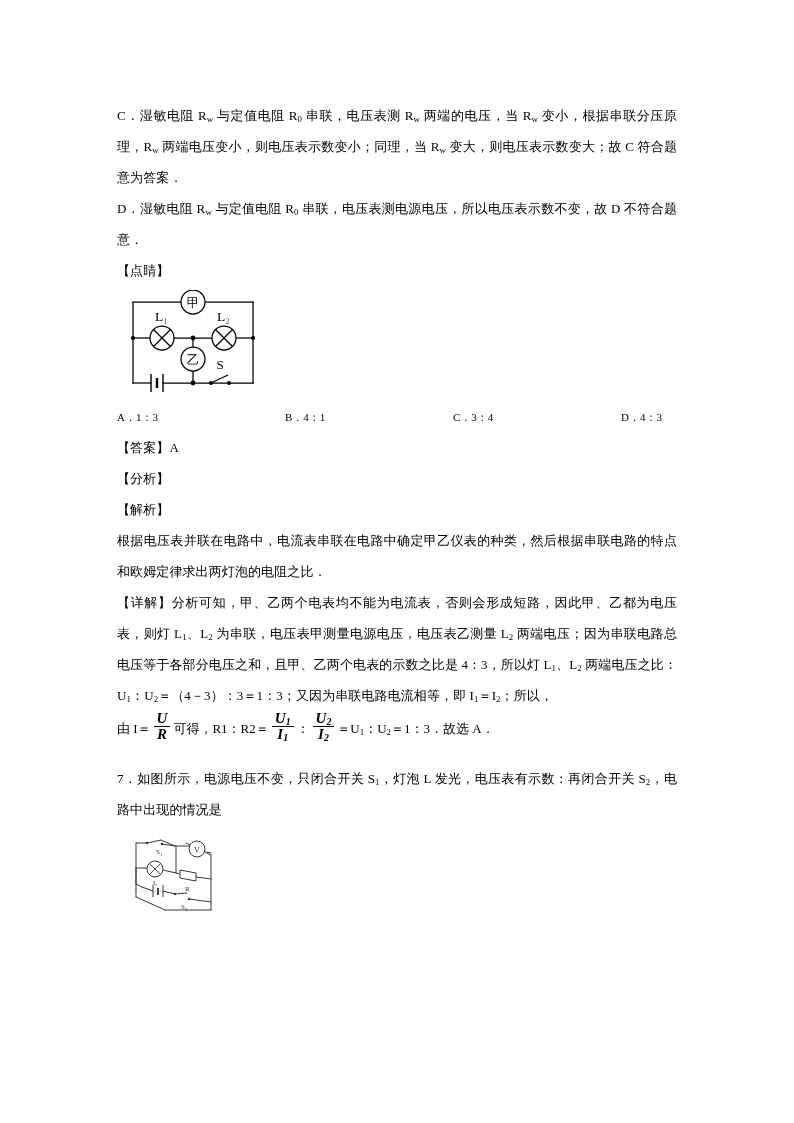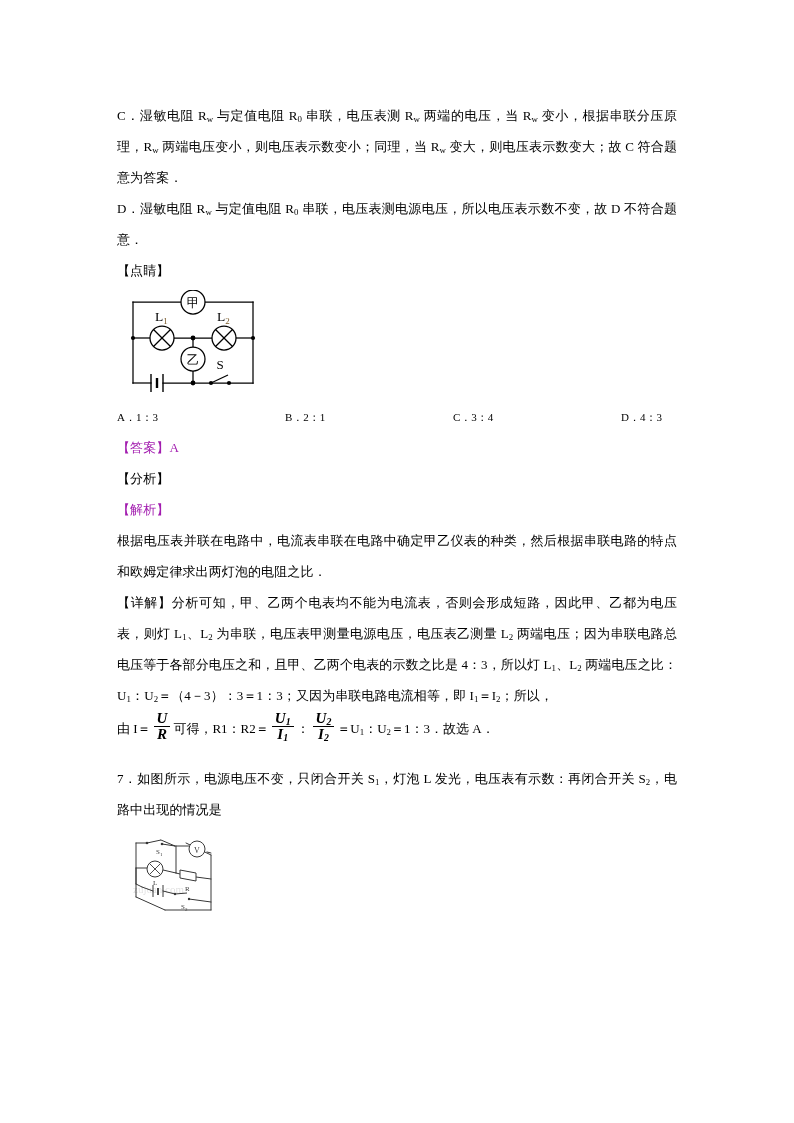--- a/index.html
+++ b/index.html
@@ -32,21 +32,21 @@
   .para {
     font-size: 13.0px;
     line-height: 31px;
     text-align: justify;
     text-justify: inter-ideograph;
     letter-spacing: 0.1px;
     margin: 0;
     color: #000;
     word-break: break-all;
   }
-  .label-blue { color: #a21caf; }
+  .label-blue { color: #000000; }
   sub {
     font-size: 0.68em;
     vertical-align: -0.22em;
     line-height: 0;
   }
   .latin { font-family: "Liberation Serif", "DejaVu Serif", serif; }
 
   
   .options {
     position: relative;
@@ -201,21 +201,21 @@
 
         <circle cx="74" cy="48" r="2.4" fill="#000"></circle>
         <circle cx="74" cy="93" r="2.4" fill="#000"></circle>
         <circle cx="14" cy="48" r="2.1" fill="#000"></circle>
         <circle cx="134" cy="48" r="2.1" fill="#000"></circle>
       </svg>
     </div>
 
     <div class="options">
       <span class="opt opt-a latin">A．1：3</span>
-      <span class="opt opt-b latin">B．2：1</span>
+      <span class="opt opt-b latin">B．4：1</span>
       <span class="opt opt-c latin">C．3：4</span>
       <span class="opt opt-d latin">D．4：3</span>
     </div>
 
     <p class="para">
       <span class="label-blue">【答案】</span><span class="label-blue latin">A</span>
     </p>
 
     <p class="para">【分析】</p>
 

